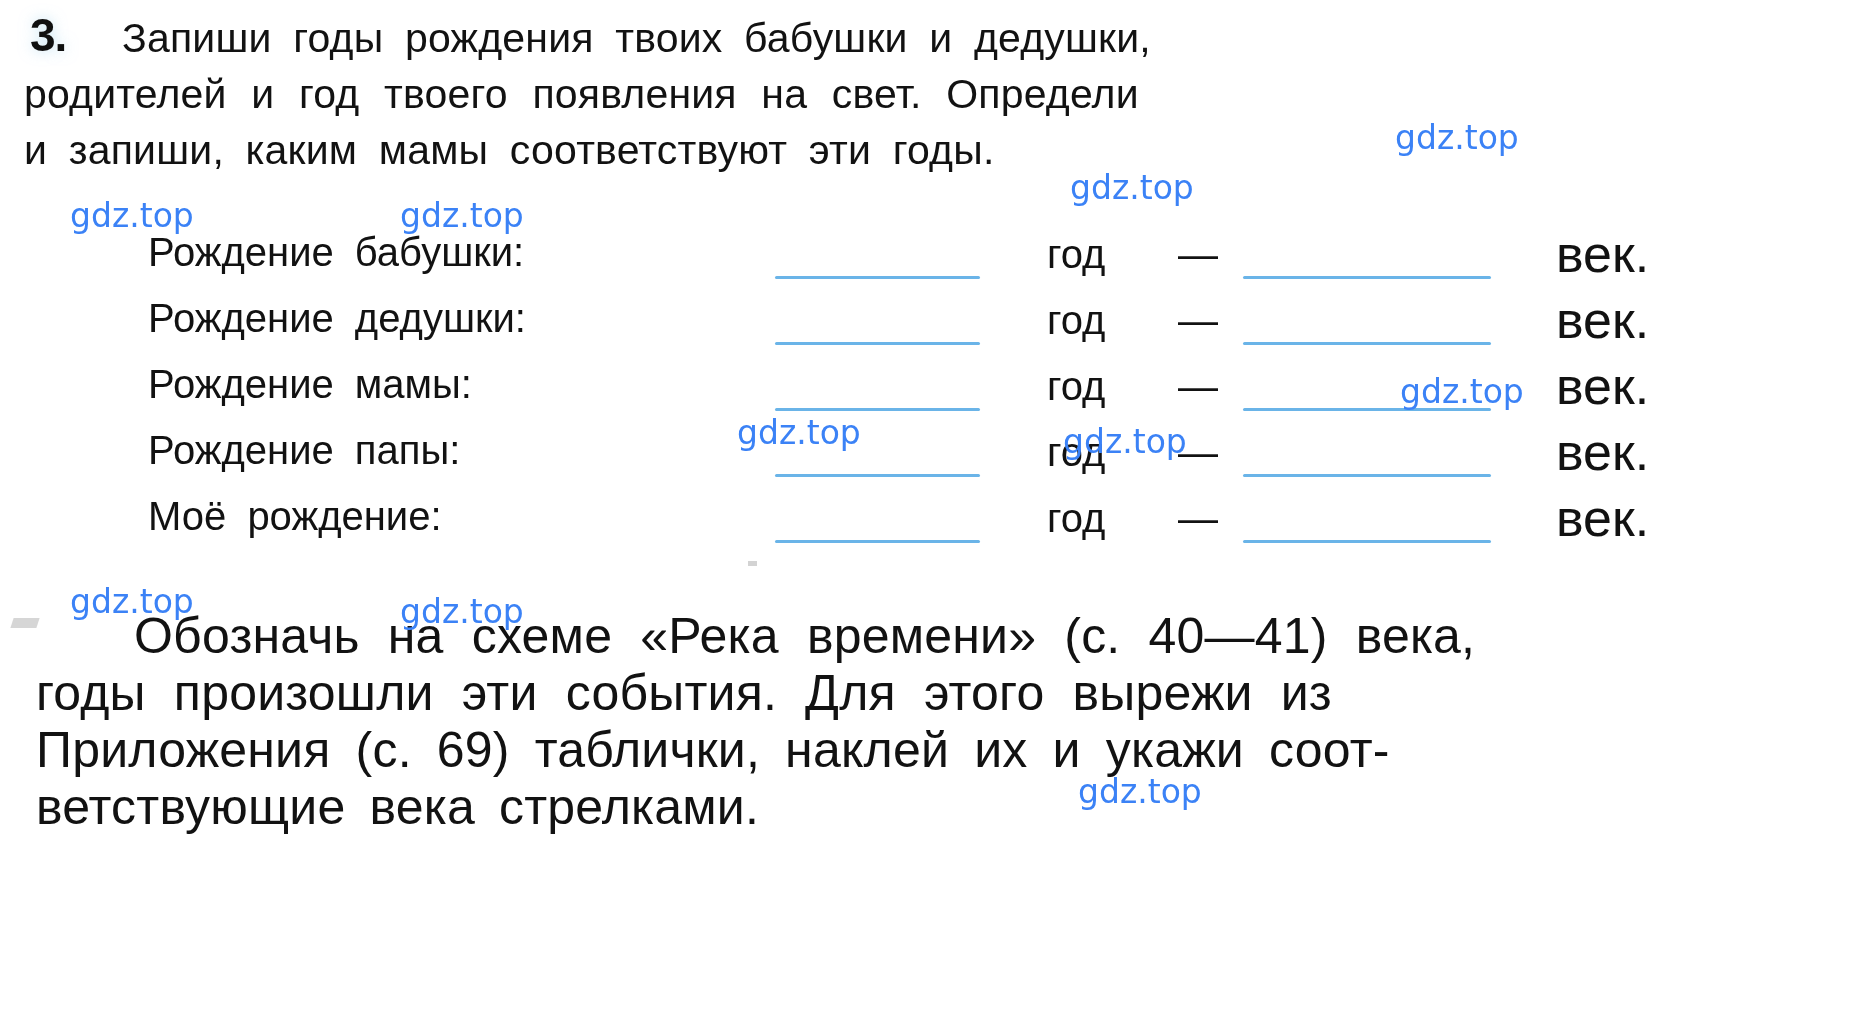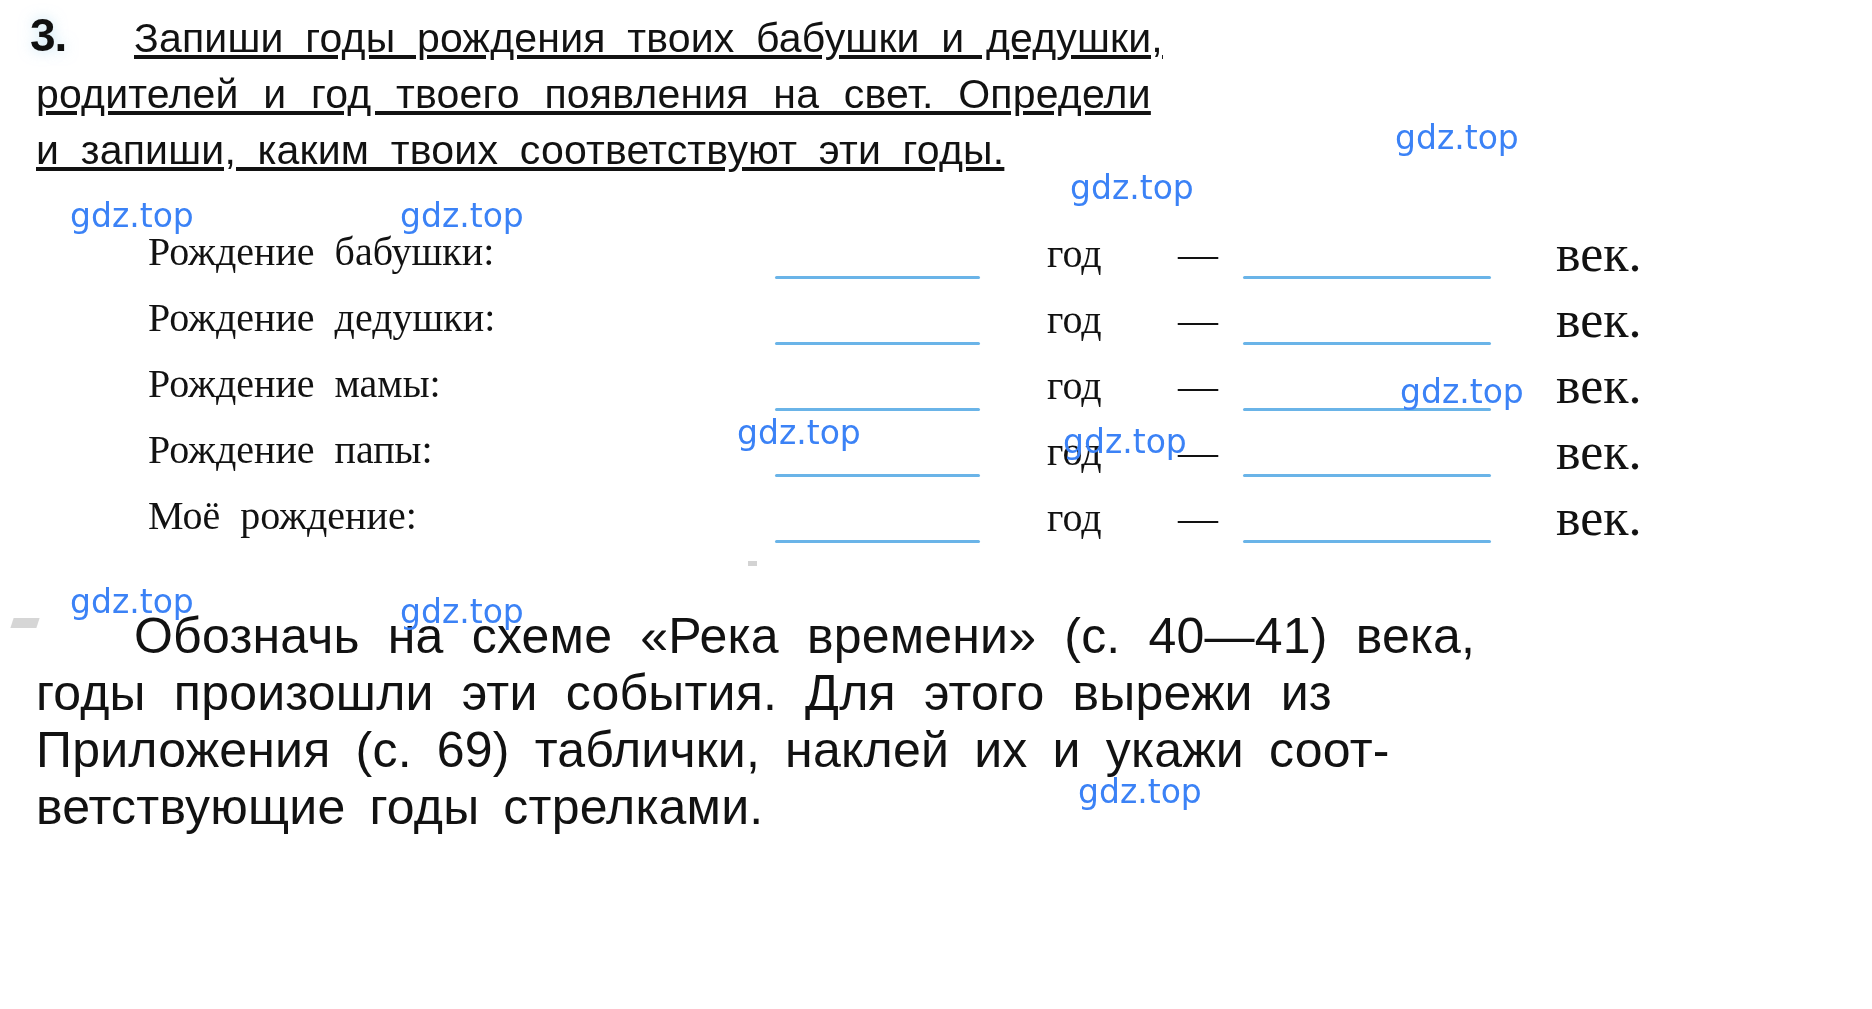--- a/index.html
+++ b/index.html
@@ -26,51 +26,49 @@
     font-weight: bold;
     letter-spacing: -1px;
     line-height: 1;
     color: #101010;
     text-shadow: 0 0 14px rgba(150, 205, 235, 0.55);
   }
 
   
   .intro {
     position: absolute;
-    left: 36px;
+    left: 24px;
     top: 10px;
     width: 1800px;
     font-size: 41px;
     line-height: 56px;
     letter-spacing: 0.2px;
     text-align: justify;
     text-justify: inter-word;
     white-space: normal;
-    text-decoration: underline;
   }
   .intro .line {
     display: block;
     white-space: nowrap;
   }
   .intro .line.l1 { padding-left: 98px; word-spacing: 10px; }
   .intro .line.l2 { word-spacing: 13px; }
   .intro .line.l3 { word-spacing: 10px; }
 
   
   .rows {
     position: absolute;
     left: 0;
     top: 228px;
     width: 1872px;
   }
   .row {
     position: relative;
     height: 66px;
     display: block;
-    font-family: Liberation Serif, serif;
   }
   .row .label {
     position: absolute;
     left: 148px;
     top: 0;
     font-size: 40px;
     line-height: 48px;
     white-space: nowrap;
     word-spacing: 10px;
   }
@@ -162,21 +160,21 @@
 <div id="page">
 
   <div class="artifact"></div>
   <div class="artifact2"></div>
 
   <div class="task-number">3.</div>
 
   <div class="intro">
     <span class="line l1">Запиши  годы  рождения  твоих  бабушки  и  дедушки,</span>
     <span class="line l2">родителей  и  год  твоего  появления  на  свет.  Определи</span>
-    <span class="line l3">и  запиши,  каким  твоих  соответствуют  эти  годы.</span>
+    <span class="line l3">и  запиши,  каким  мамы  соответствуют  эти  годы.</span>
   </div>
 
   <div class="rows">
 
     <div class="row">
       <span class="label">Рождение  бабушки:</span>
       <span class="blank year"></span>
       <span class="year-word">год</span>
       <span class="dash">—</span>
       <span class="blank century"></span>
@@ -218,21 +216,21 @@
       <span class="blank century"></span>
       <span class="century-word">век.</span>
     </div>
 
   </div>
 
   <div class="closing">
     <span class="line c1">Обозначь  на  схеме  «Река  времени»  (с. 40—41)  века,</span>
     <span class="line c2">годы  произошли  эти  события.  Для  этого  вырежи  из</span>
     <span class="line c3">Приложения  (с. 69)  таблички,  наклей  их  и  укажи  соот-</span>
-    <span class="line c4">ветствующие  годы  стрелками.</span>
+    <span class="line c4">ветствующие  века  стрелками.</span>
   </div>
 
   <div id="watermark-layer">
       <div class="wm" style="left: 1395px; top: 118px; font-size: 33px;">gdz.top</div>
       <div class="wm" style="left: 1070px; top: 168px; font-size: 33px;">gdz.top</div>
       <div class="wm" style="left: 70px; top: 196px; font-size: 33px;">gdz.top</div>
       <div class="wm" style="left: 400px; top: 196px; font-size: 33px;">gdz.top</div>
       <div class="wm" style="left: 1400px; top: 372px; font-size: 33px;">gdz.top</div>
       <div class="wm" style="left: 737px; top: 413px; font-size: 33px;">gdz.top</div>
       <div class="wm" style="left: 1063px; top: 422px; font-size: 33px;">gdz.top</div>

